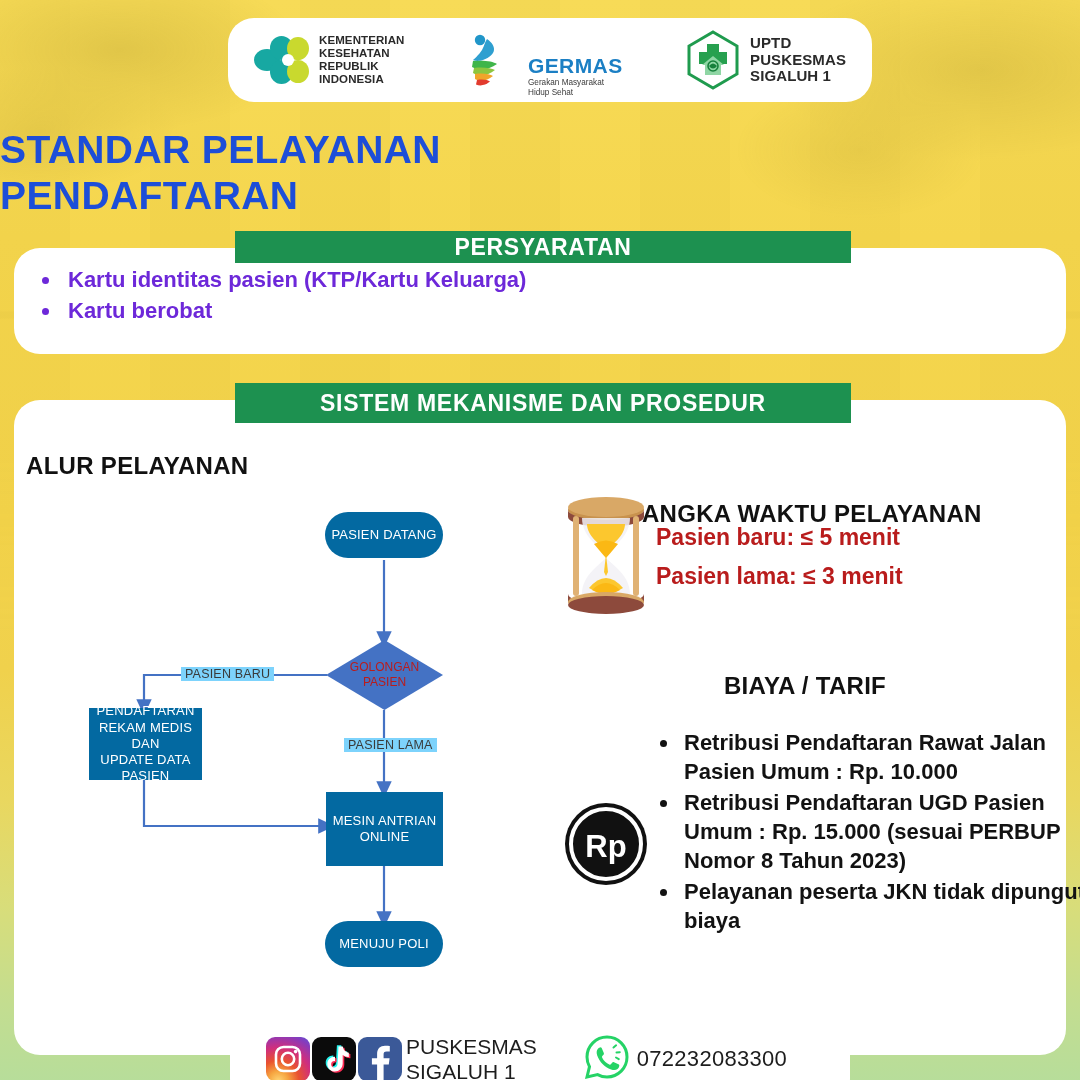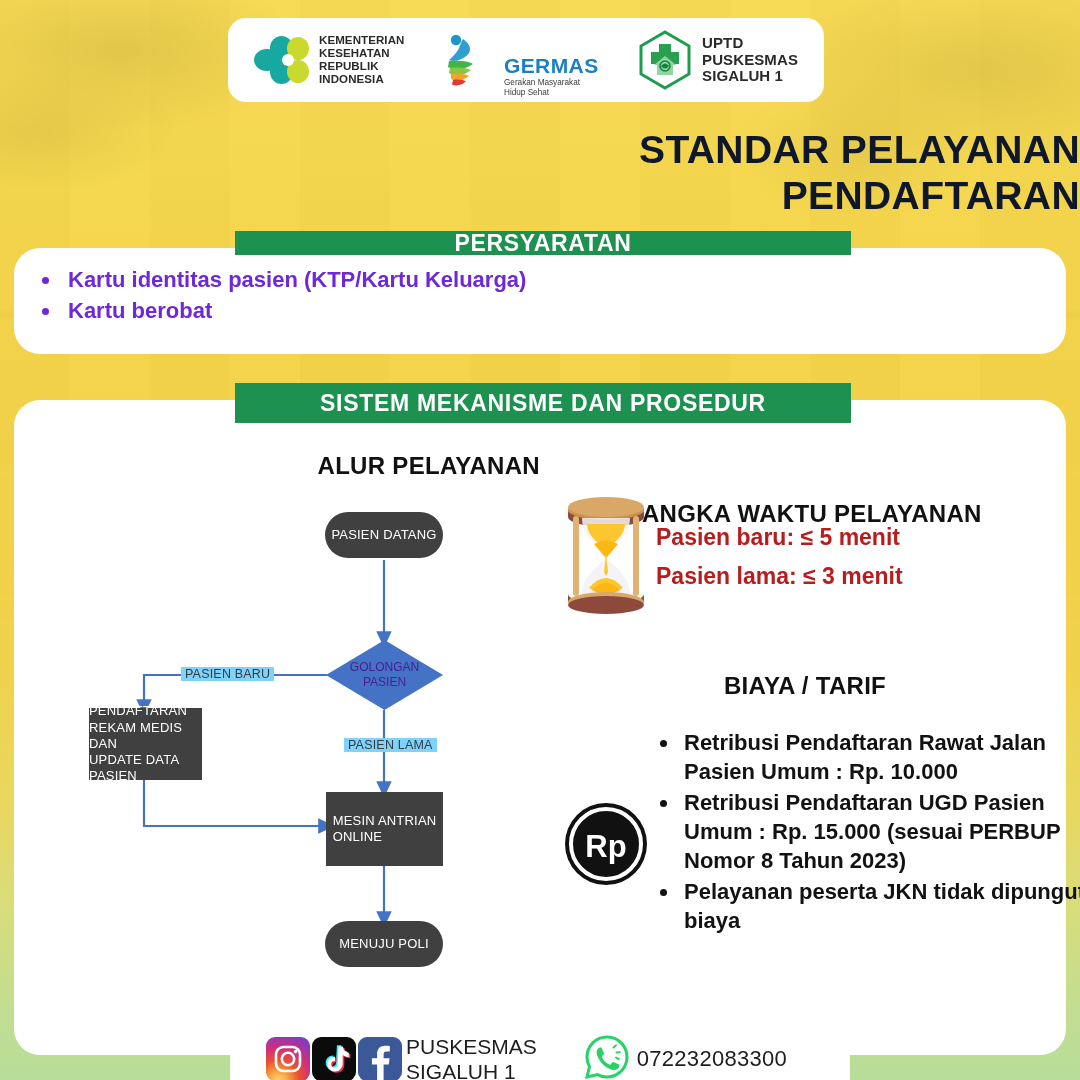--- a/index.html
+++ b/index.html
@@ -31,21 +31,21 @@
         rgba(205,175,45,.22) 640px 730px, rgba(0,0,0,0) 730px 810px,
         rgba(205,175,45,.22) 810px 900px, rgba(0,0,0,0) 900px 980px,
         rgba(205,175,45,.22) 980px 1080px);
     -webkit-mask-image:linear-gradient(180deg,#000 0%,#000 72%,rgba(0,0,0,0) 100%);
             mask-image:linear-gradient(180deg,#000 0%,#000 72%,rgba(0,0,0,0) 100%);}
 
   
   .card{position:absolute;background:#fff;border-radius:26px;}
 
   
-  #logo-bar{left:228px;top:18px;width:596px;height:84px;border-radius:18px;
+  #logo-bar{left:228px;top:18px;width:644px;height:84px;border-radius:26px;
     display:flex;align-items:center;justify-content:space-between;padding:0 26px;box-sizing:border-box;}
   .logo-unit{display:flex;align-items:center;gap:9px;}
   .logo-text{font-weight:bold;color:#2a2a2a;line-height:1.13;letter-spacing:.1px;}
 
   
   .kemenkes{position:relative;width:56px;height:52px;flex:0 0 auto;}
   .kemenkes i{position:absolute;display:block;border-radius:50% 50% 50% 50%;}
   .k-l{width:26px;height:22px;left:0;top:15px;background:#17a8a2;border-radius:14px 0 0 14px;}
   .k-tl{width:23px;height:24px;left:16px;top:2px;background:#17a8a2;border-radius:14px 14px 0 0;}
   .k-bl{width:23px;height:24px;left:16px;top:26px;background:#17a8a2;border-radius:0 0 14px 14px;}
@@ -57,46 +57,46 @@
   .germas{position:relative;width:52px;height:54px;flex:0 0 auto;}
   .germas svg{position:absolute;left:0;top:0;}
   .germas-txt{display:flex;flex-direction:column;justify-content:center;margin-top:32px;}
   .germas-word{font-size:21px;font-weight:bold;color:#1b7fc4;letter-spacing:.4px;line-height:1;}
   .germas-sub{font-size:8.2px;color:#3a3a3a;line-height:1.2;margin-top:2px;}
 
   
   .hexlogo{position:relative;width:56px;height:60px;flex:0 0 auto;}
 
   
-  #main-title{position:absolute;left:0;top:127px;width:1080px;text-align:right;
-    font-size:39px;font-weight:bold;color:#0f172a;letter-spacing:.4px;line-height:1.19;}
+  #main-title{position:absolute;left:0;top:127px;width:1080px;text-align:left;
+    font-size:39px;font-weight:bold;color:#1d4ed8;letter-spacing:.4px;line-height:1.19;}
 
   .green-banner{position:absolute;background:#1d9150;color:#fff;display:flex;align-items:center;justify-content:center;
     font-weight:bold;letter-spacing:.7px;}
-  #banner-persyaratan{left:235px;top:231px;width:616px;height:24px;font-size:23px;}
+  #banner-persyaratan{left:235px;top:231px;width:616px;height:32px;font-size:23px;}
   #banner-prosedur{left:235px;top:383px;width:616px;height:40px;font-size:23px;}
 
   
   #card-persyaratan{left:14px;top:248px;width:1052px;height:106px;border-radius:26px;}
   #card-persyaratan ul{margin:0;padding:16px 0 0 48px;list-style:disc;}
   #card-persyaratan li{font-size:22px;font-weight:bold;color:#6d28d9;line-height:1.42;padding-left:6px;}
 
   
   #card-main{left:14px;top:400px;width:1052px;height:655px;border-radius:26px;}
 
   
   #card-footer{left:230px;top:1014px;width:620px;height:90px;border-radius:26px;
     display:flex;align-items:center;gap:20px;padding-left:36px;box-sizing:border-box;}
 
   
-  #col-left-title{position:absolute;left:20px;top:452px;width:520px;text-align:right;
+  #col-left-title{position:absolute;left:26px;top:452px;width:520px;text-align:left;
     font-size:24px;font-weight:bold;color:#111;letter-spacing:.3px;}
   #flow{position:absolute;left:14px;top:490px;width:540px;height:510px;}
-  .fl-node{position:absolute;background:#404040;color:#fff;display:flex;align-items:center;justify-content:center;
-    font-size:13px;line-height:1.25;letter-spacing:.2px;}
+  .fl-node{position:absolute;background:#0369a1;color:#fff;display:flex;align-items:center;justify-content:center;
+    text-align:center;font-size:13px;line-height:1.25;letter-spacing:.2px;}
   .fl-term{border-radius:28px;}
   .fl-label{position:absolute;font-size:12.5px;color:#3a3a3a;letter-spacing:.2px;background:#7dd3fc;padding:0 4px;}
 
   
   #col-right-title{position:absolute;left:545px;top:452px;width:520px;text-align:center;
     font-size:24px;font-weight:bold;color:#111;letter-spacing:.3px;margin-top:48px;}
   #hourglass{position:absolute;left:560px;top:496px;width:92px;height:118px;}
   #waktu-list{position:absolute;left:656px;top:518px;width:400px;}
   #waktu-list div{font-size:23px;font-weight:bold;color:#b91c1c;line-height:1.68;}
 
@@ -210,21 +210,21 @@
         <path d="M370,376 V430" marker-end="url(#ah)"></path>
       </g>
     </svg>
 
     <div class="fl-node fl-term" style="left:311px;top:22px;width:118px;height:46px;">PASIEN DATANG</div>
 
     <div style="position:absolute;left:312px;top:150px;width:117px;height:70px;">
       <svg width="117" height="70" viewBox="0 0 117 70" style="position:absolute;left:0;top:0;">
         <polygon points="58.5,0 117,35 58.5,70 0,35" fill="#4472c4"></polygon>
       </svg>
-      <div style="position:absolute;inset:0;display:flex;align-items:center;justify-content:center;color:#4c1d95;font-size:12px;line-height:1.25;text-align:center;white-space:pre-line;">GOLONGAN
+      <div style="position:absolute;inset:0;display:flex;align-items:center;justify-content:center;color:#b91c1c;font-size:12px;line-height:1.25;text-align:center;white-space:pre-line;">GOLONGAN
 PASIEN</div>
     </div>
 
     <div class="fl-node" style="left:75px;top:218px;width:113px;height:72px;white-space:pre-line;">PENDAFTARAN
 REKAM MEDIS DAN
 UPDATE DATA
 PASIEN</div>
 
     <div class="fl-node" style="left:312px;top:302px;width:117px;height:74px;white-space:pre-line;">MESIN ANTRIAN
 ONLINE</div>

